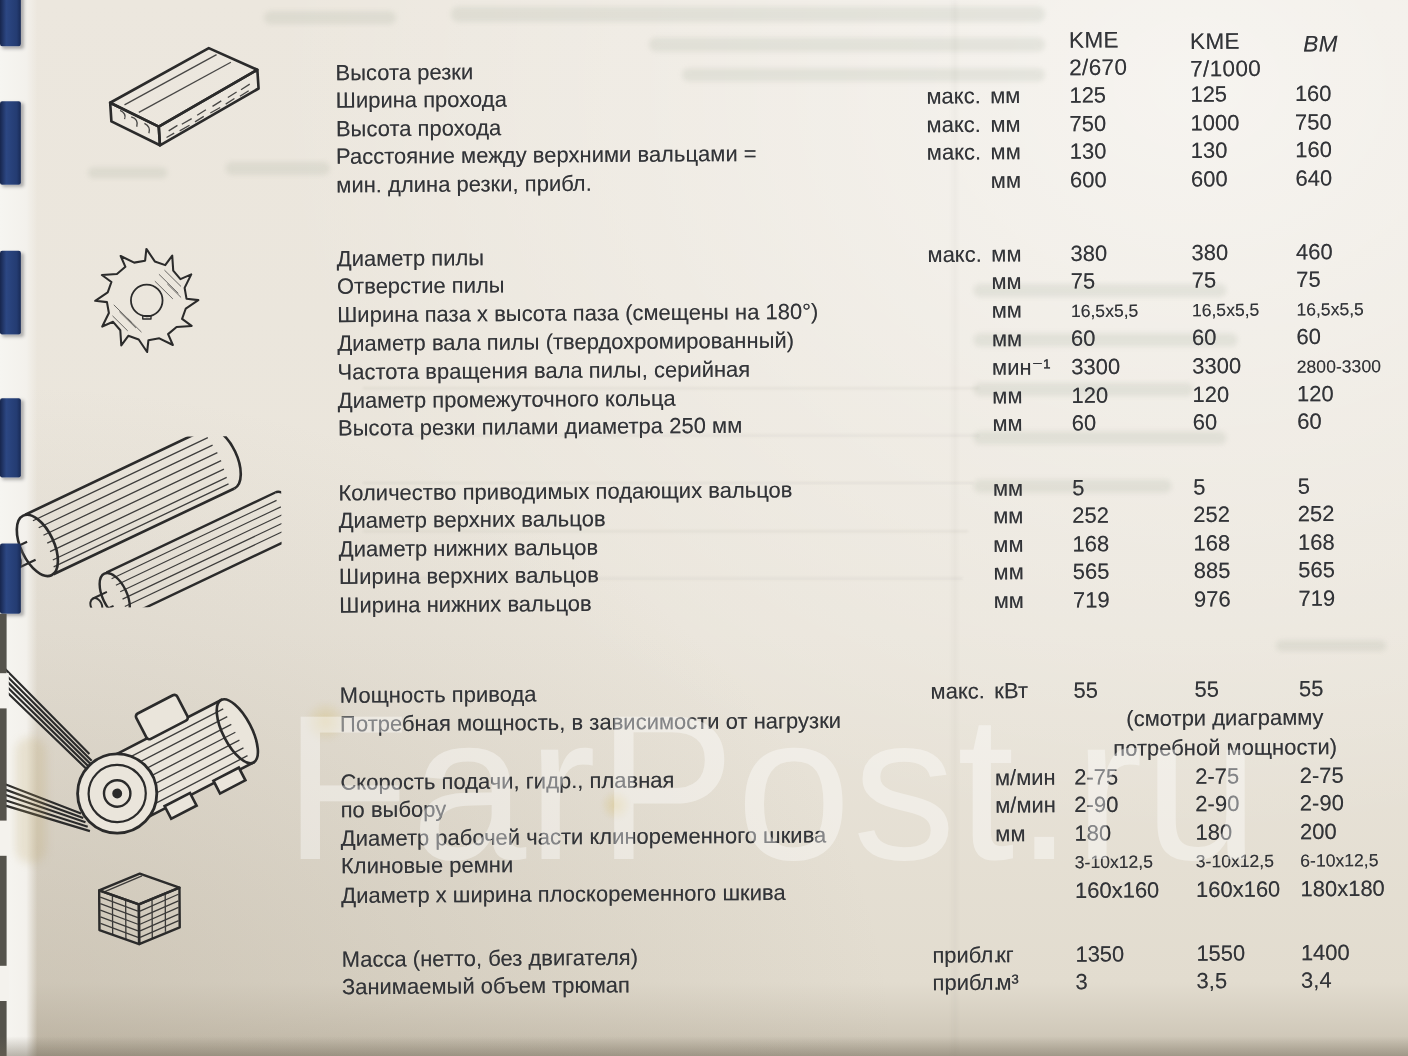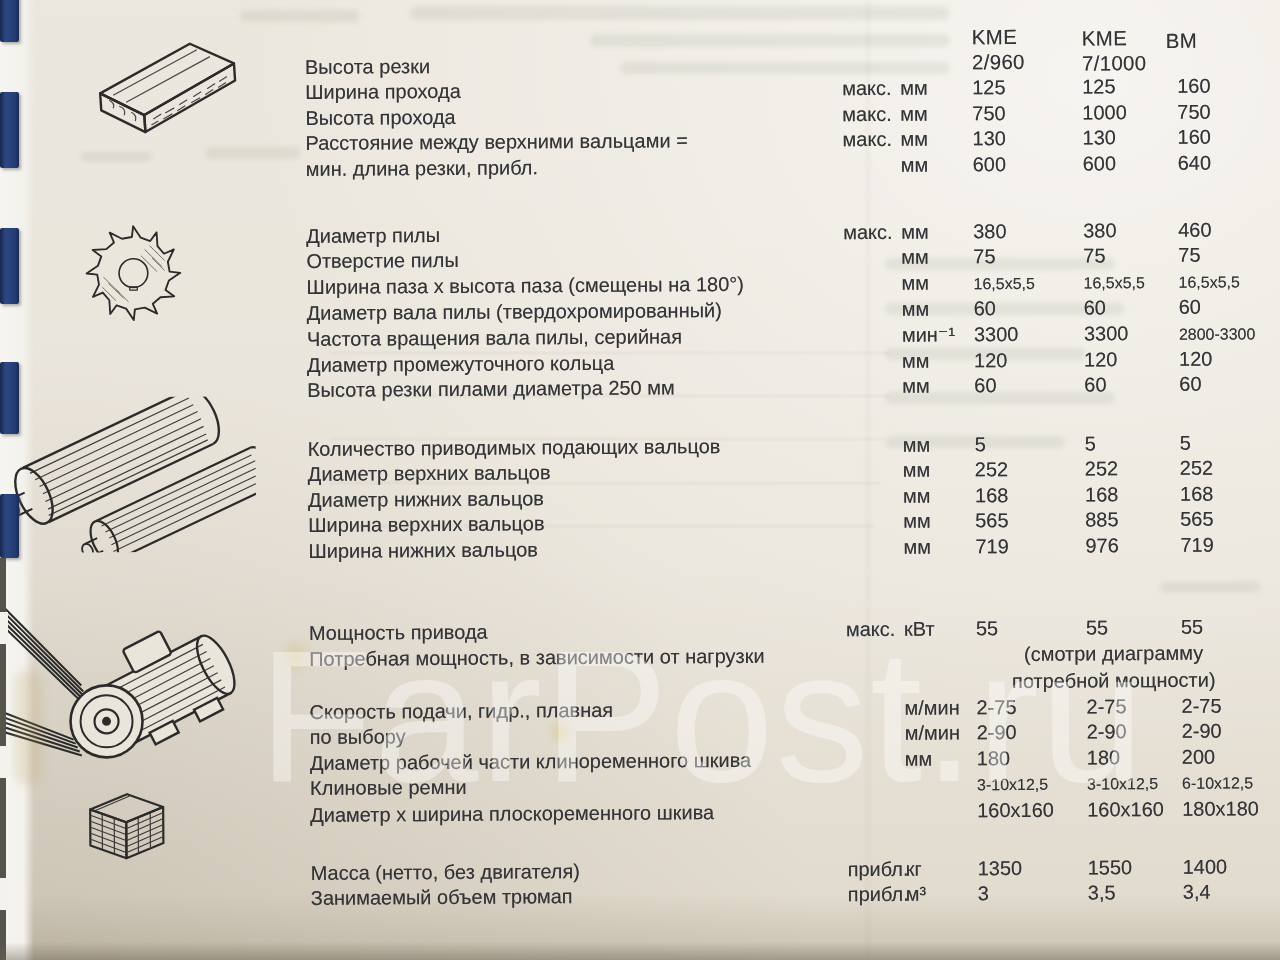--- a/index.html
+++ b/index.html
@@ -190,24 +190,24 @@
         <path d="M47,41 L82,26 M47,47 L82,32 M47,53 L82,38 M47,59 L82,44 M47,65 L82,50"></path>
         <path d="M22,26 L22,62 M34,31 L34,67 M58,30 L58,66 M70,25 L70,60"></path>
         <path d="M13,24 L49,9"></path>
       </g>
     </svg>
   </div>
 
   <div id="spec-table">
     <div id="col-headers">
       <span class="h" style="left:0;top:0;">KME</span>
-      <span class="h" style="left:0;top:25px;">2/960</span>
+      <span class="h" style="left:0;top:25px;">2/670</span>
       <span class="h" style="left:110px;top:2px;">KME</span>
       <span class="h" style="left:110px;top:27px;">7/1000</span>
-      <span class="h" style="left:194px;top:5px;">BM</span>
+      <span class="h" style="left:213px;top:5px;font-style:italic;">BM</span>
     </div>
 
     <div id="rows">
 
       <div class="row">
         <div class="c lab">Высота резки</div>
       </div>
       <div class="row">
         <div class="c lab">Ширина прохода</div>
         <div class="c q">макс.</div>

